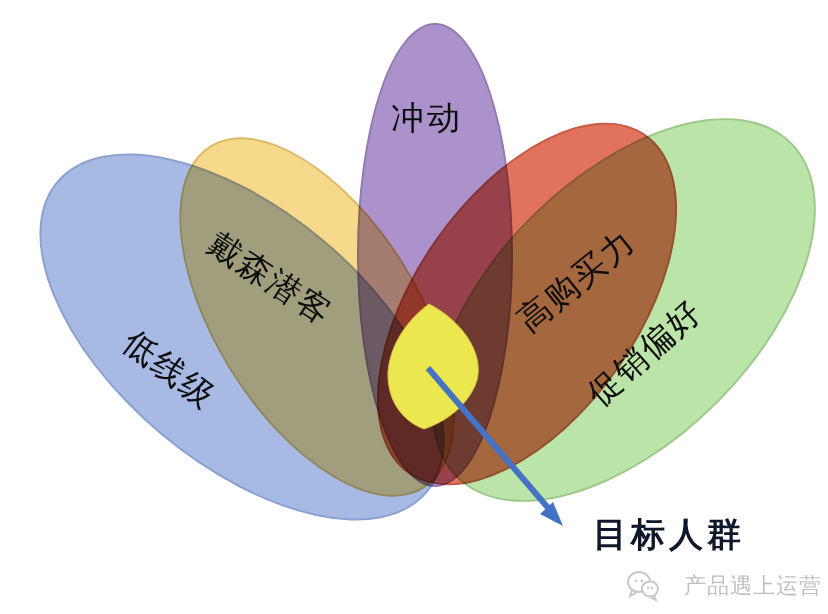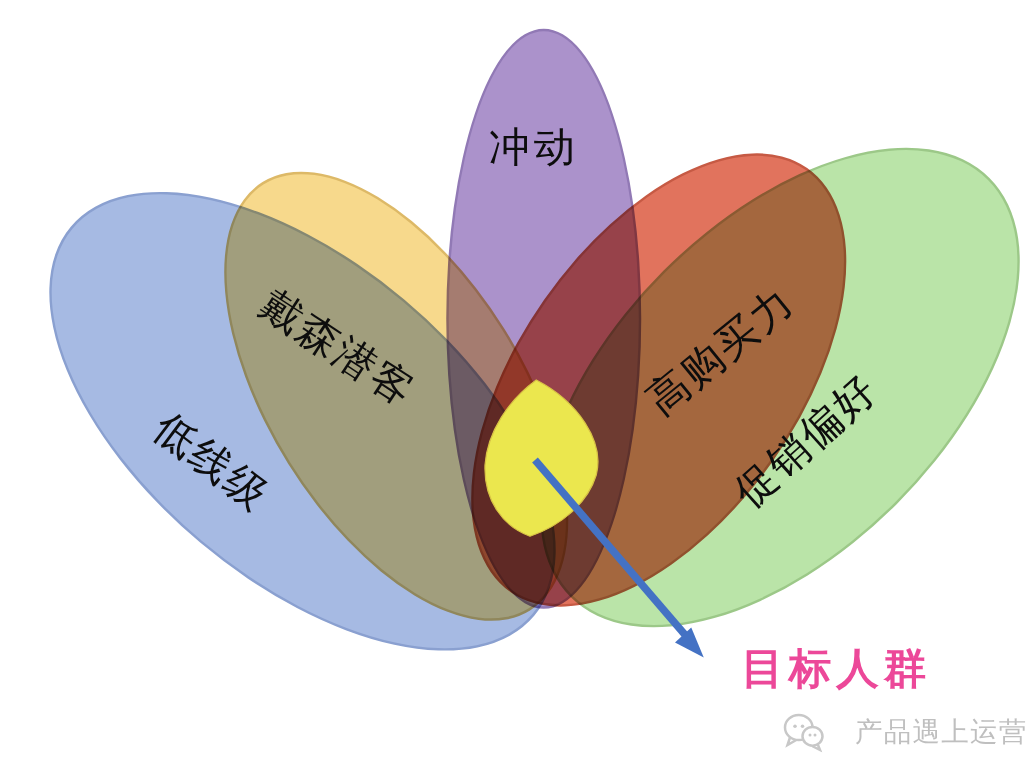--- a/index.html
+++ b/index.html
@@ -37,21 +37,21 @@
     white-space:nowrap;transform-origin:center center;letter-spacing:2px;
   }
   .lbl-impulse{left:427px;top:118px;transform:translate(-50%,-50%);
     text-align:center;line-height:42px;letter-spacing:3px;}
   .lbl-dyson{left:270px;top:279px;transform:translate(-50%,-50%) rotate(33deg);}
   .lbl-lowtier{left:169px;top:370px;transform:translate(-50%,-50%) rotate(37deg);}
   .lbl-purchase{left:577px;top:281px;transform:translate(-50%,-50%) rotate(-39deg);}
   .lbl-promo{left:645px;top:353px;transform:translate(-50%,-50%) rotate(-42deg);}
   .target{
     position:absolute;left:593px;top:512px;z-index:4;
-    color:#ec4899;font-size:34px;font-weight:700;letter-spacing:4px;white-space:nowrap;text-align:right;
+    color:#0f172a;font-size:34px;font-weight:700;letter-spacing:4px;white-space:nowrap;text-align:right;
   }
   .watermark{
     position:absolute;right:6px;bottom:12px;z-index:4;display:flex;
     align-items:center;gap:24px;color:#bfbfbf;font-size:22px;letter-spacing:1px;
   }
   .wm-text{color:#bfbfbf;}
 </style>
 </head>
 <body>
 

